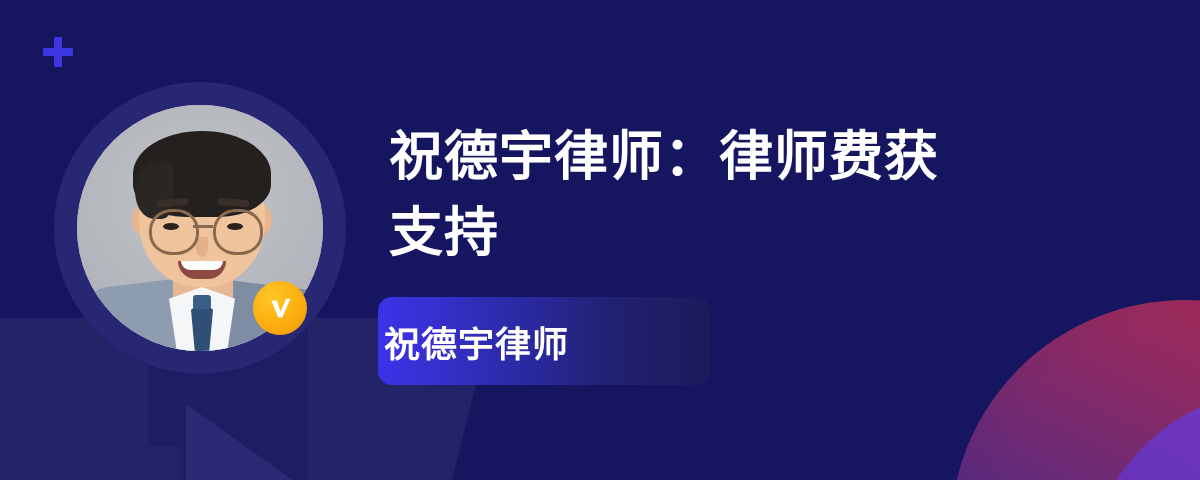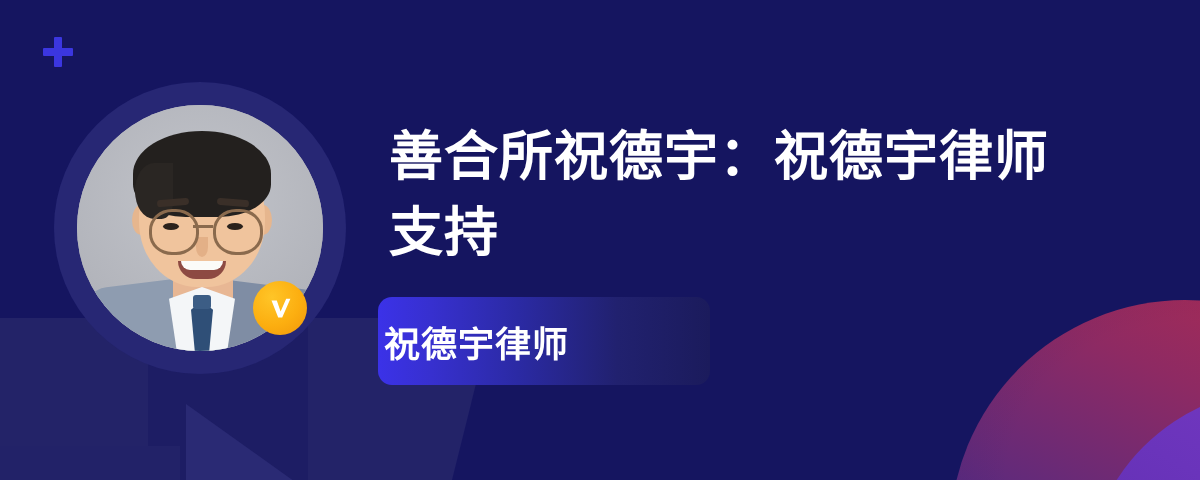--- a/index.html
+++ b/index.html
@@ -262,18 +262,18 @@
       <div class="ph-glsB"></div>
     </div>
     <div class="verified-badge">
       <svg width="34" height="34" viewBox="0 0 34 34" aria-hidden="true">
         <path d="M8.5 9.5 L13.8 9.5 L17.6 20.6 L23.2 7.8 L27.4 7.8 L19.2 26.4 L15.2 26.4 Z" fill="#ffffff"></path>
       </svg>
     </div>
   </div>
 
   <div class="content">
-    <h1 class="headline">善合所祝德宇：祝德宇律师
+    <h1 class="headline">祝德宇律师：律师费获
 支持</h1>
     <button class="name-button">祝德宇律师</button>
   </div>
 
 </div>
 
 </body></html>

